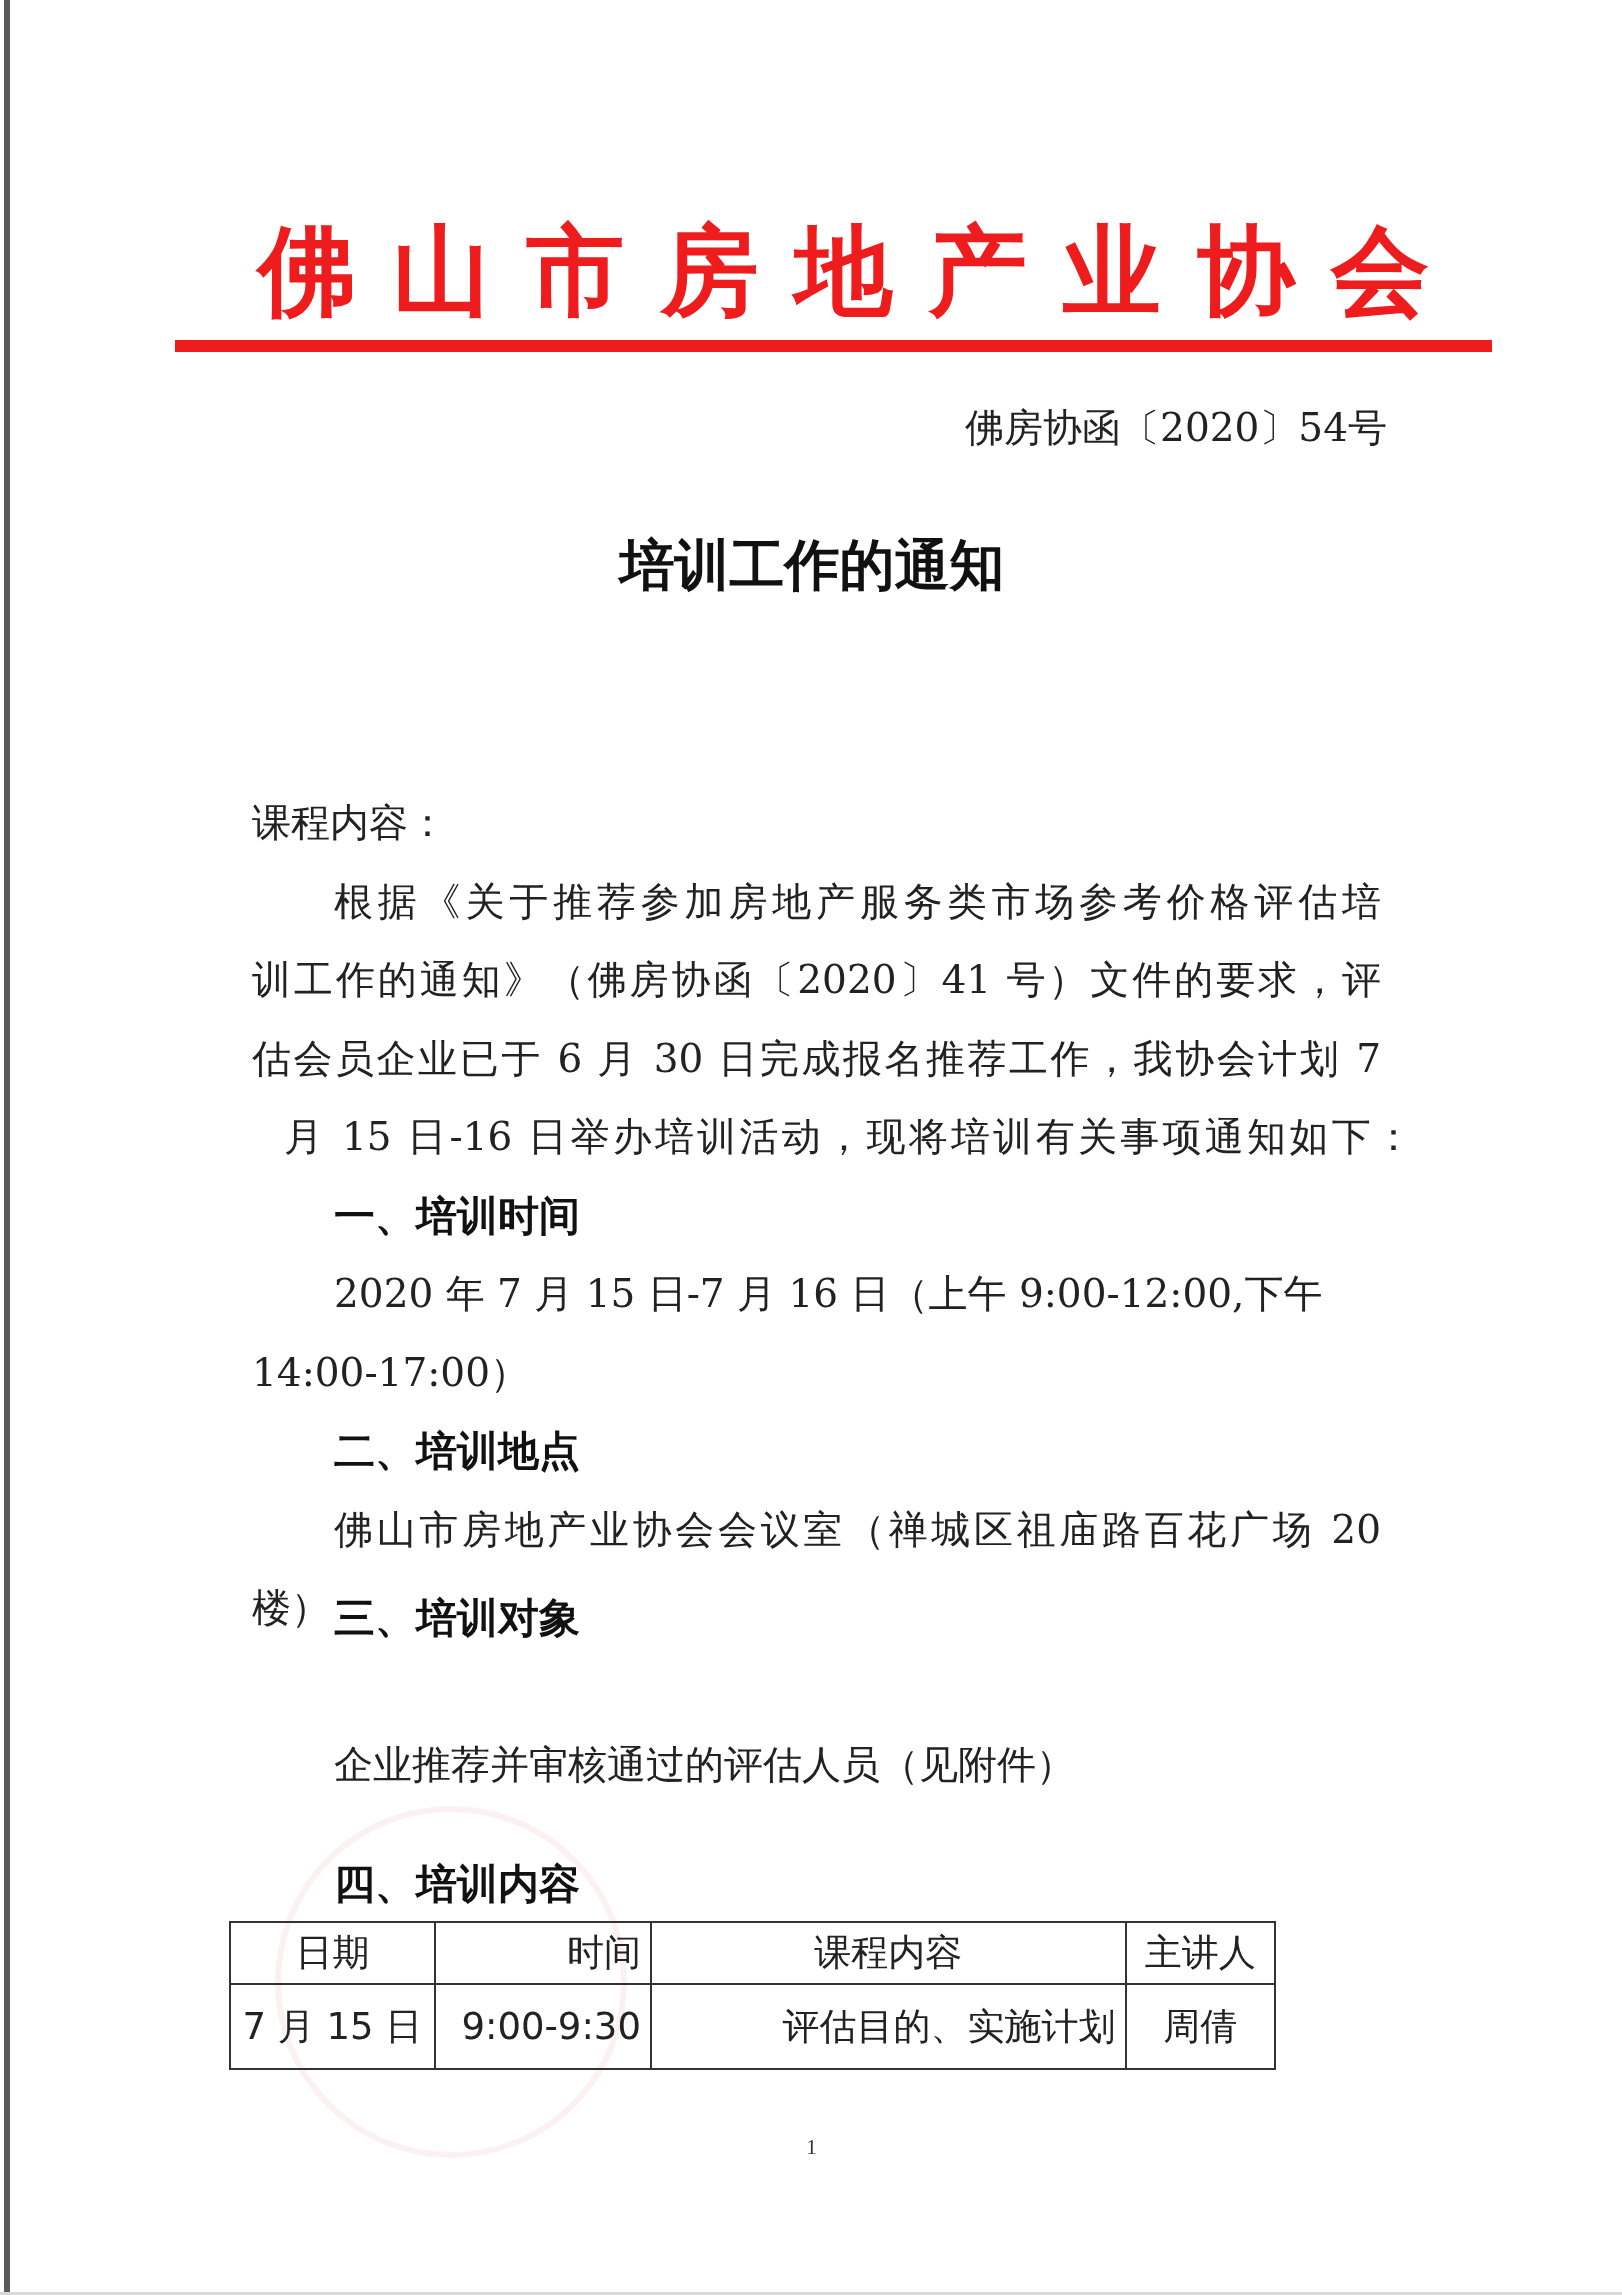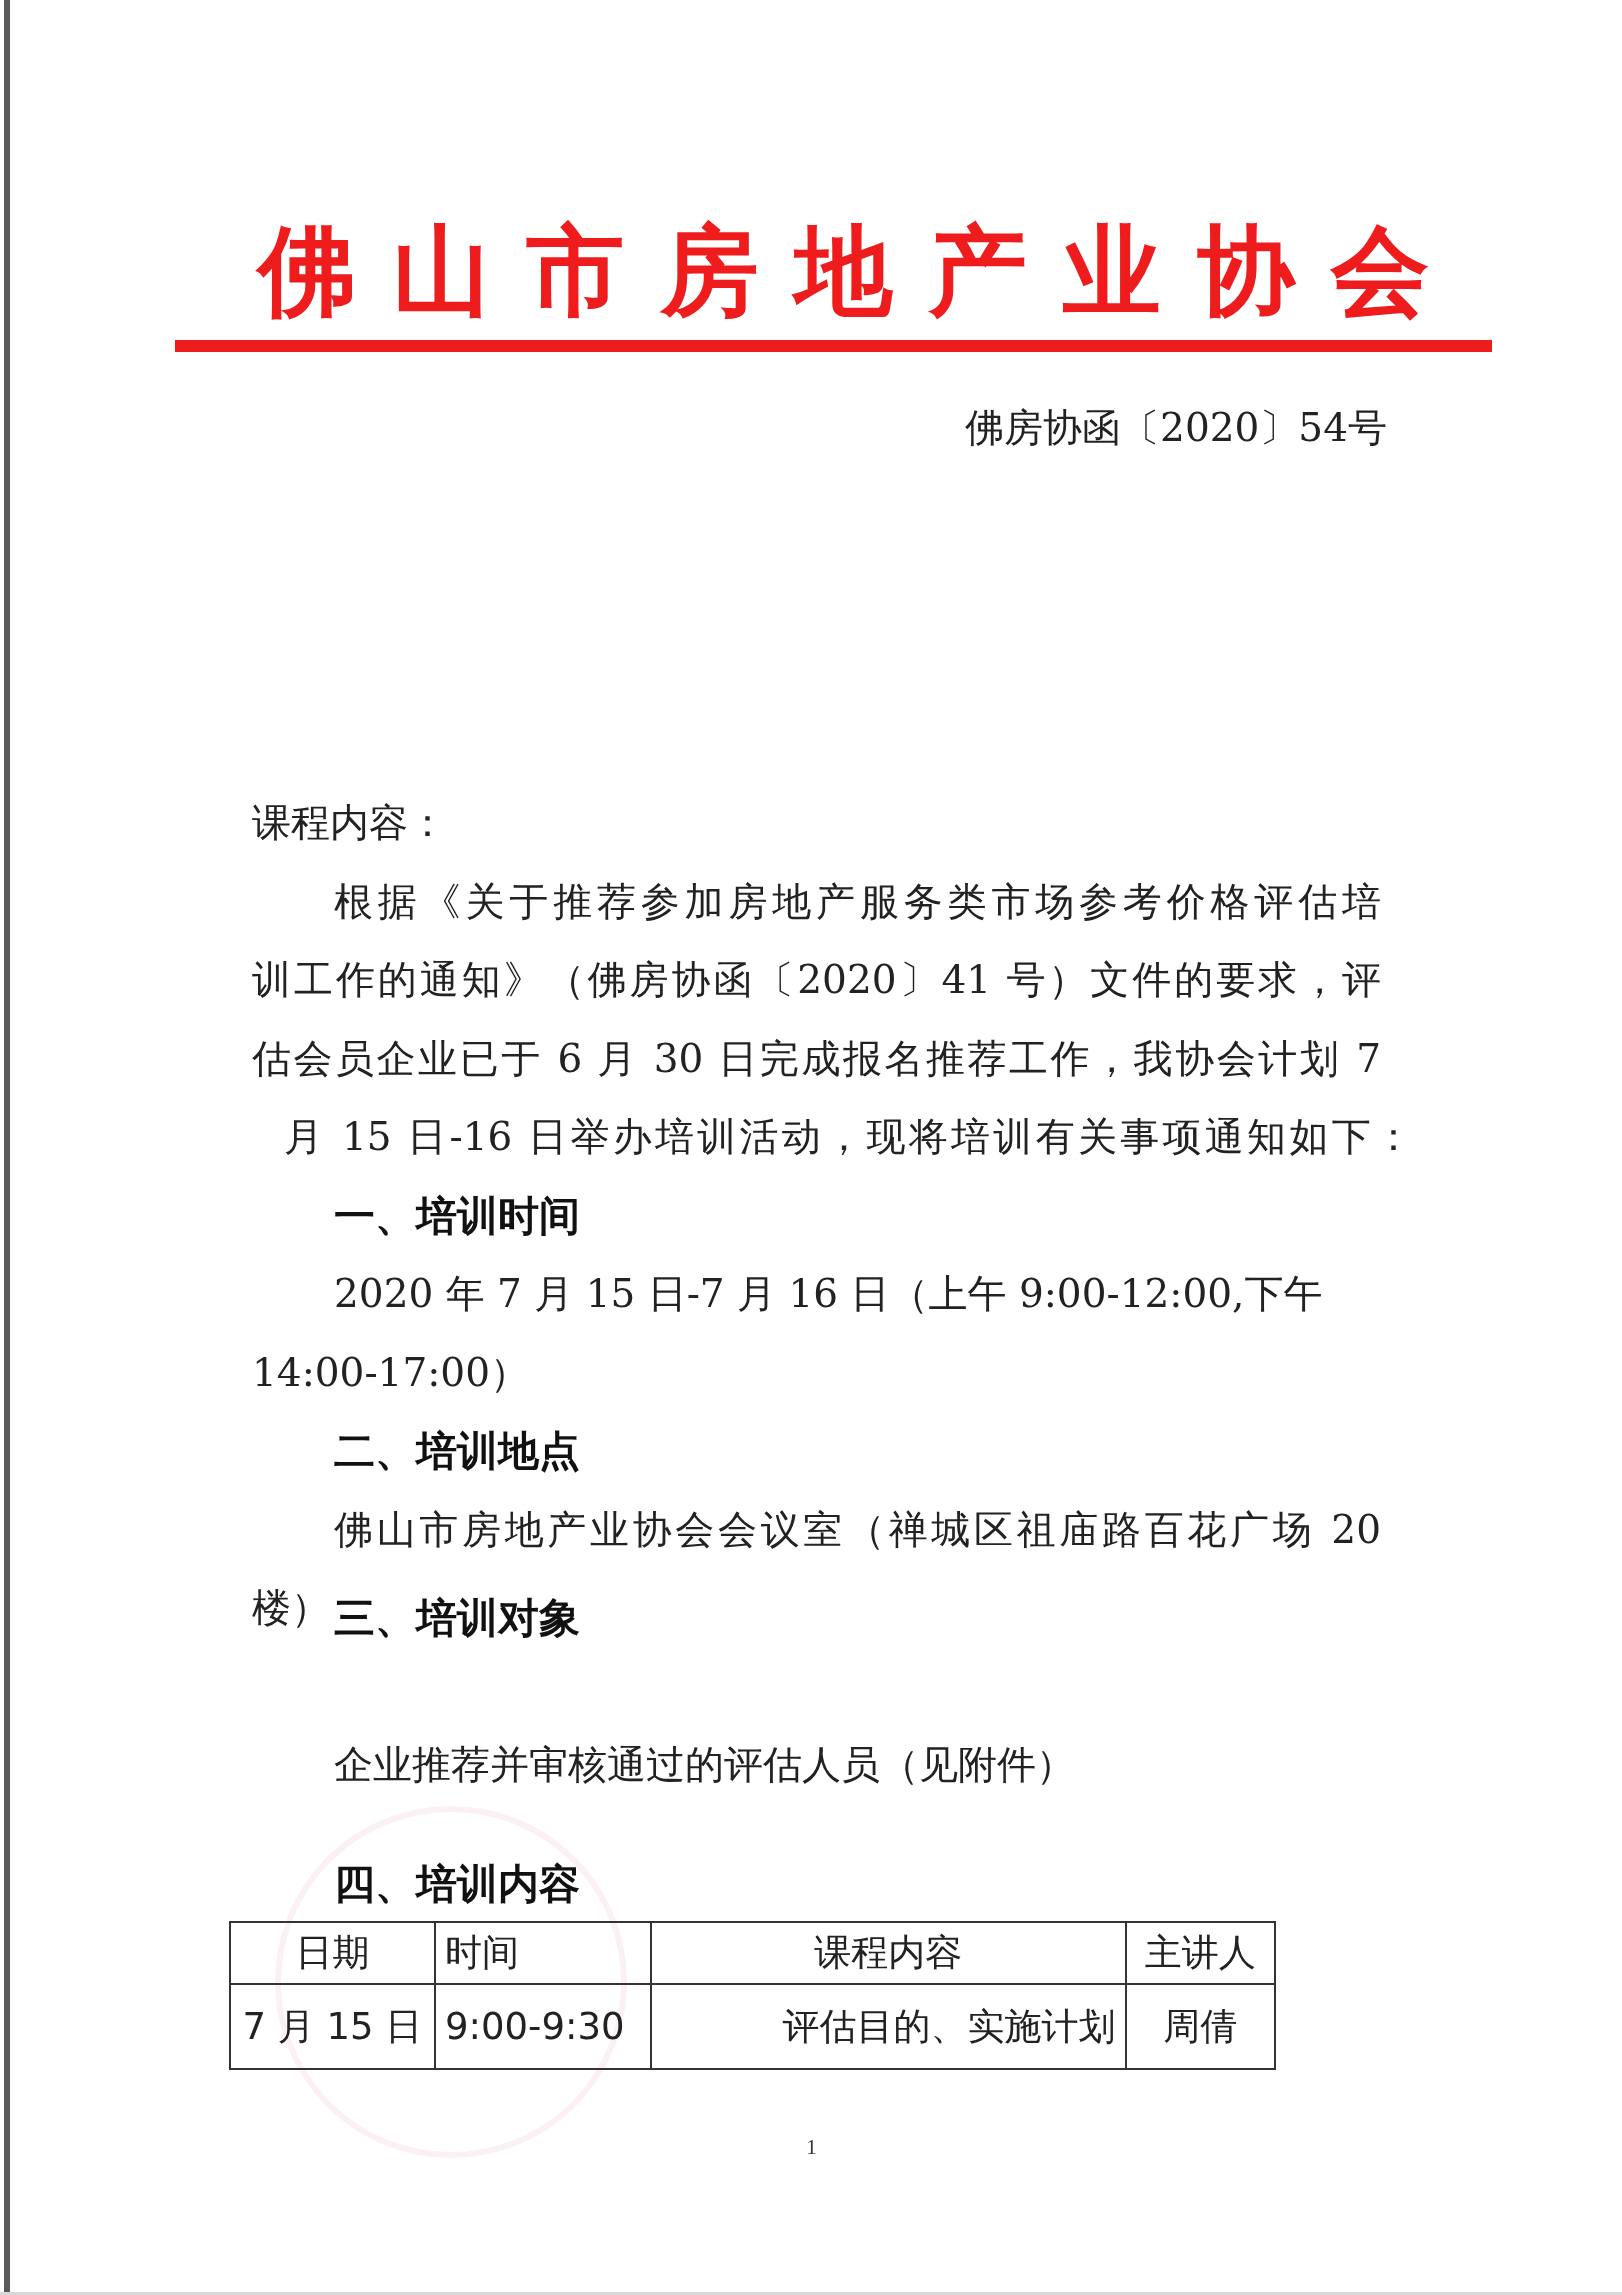--- a/index.html
+++ b/index.html
@@ -121,21 +121,21 @@
     }
     table.schedule td, table.schedule th {
       border: 2.6px solid #333;
       font-weight: normal;
       padding: 0 9.2px;
       white-space: nowrap;
     }
     table.schedule tr.head-row { height: 62px; }
     table.schedule tr.data-row { height: 85px; }
     .col-date { width: 190px; text-align: center; }
-    .col-time { width: 216px; text-align: left; }
+    .col-time { width: 216px; text-align: right; }
     .col-course { width: 602px; text-align: right; }
     .col-course-h { text-align: center; }
     .col-speaker { width: 151px; text-align: center; }
     .page-number {
       position: absolute;
       left: 779px;
       top: 2135px;
       width: 65px;
       text-align: center;
       font-family: "Liberation Serif", serif;
@@ -149,20 +149,21 @@
 <div class="left-edge"></div>
 <div class="bottom-edge"></div>
 <div class="stamp-trace"></div>
 
 <div class="letterhead">佛山市房地产业协会</div>
 <div class="red-rule"></div>
 
 <div class="doc-number">佛房协函〔2020〕54号</div>
 
 <div class="title">
+  <div>培训工作的通知</div>
 </div>
 
 <div class="body-line" style="top:797px;">课程内容：</div>
 
 <div class="body-line indent justify" style="top:876px;">根据《关于推荐参加房地产服务类市场参考价格评估培</div>
 <div class="body-line justify" style="top:954px;">训工作的通知》（佛房协函〔2020〕41 号）文件的要求，评</div>
 <div class="body-line justify" style="top:1033px;">估会员企业已于 6 月 30 日完成报名推荐工作，我协会计划 7</div>
 <div class="body-line justify" style="top:1111px;margin-left:32px;">月 15 日-16 日举办培训活动，现将培训有关事项通知如下：</div>
 
 <div class="section-heading" style="top:1190px;">一、培训时间</div>

